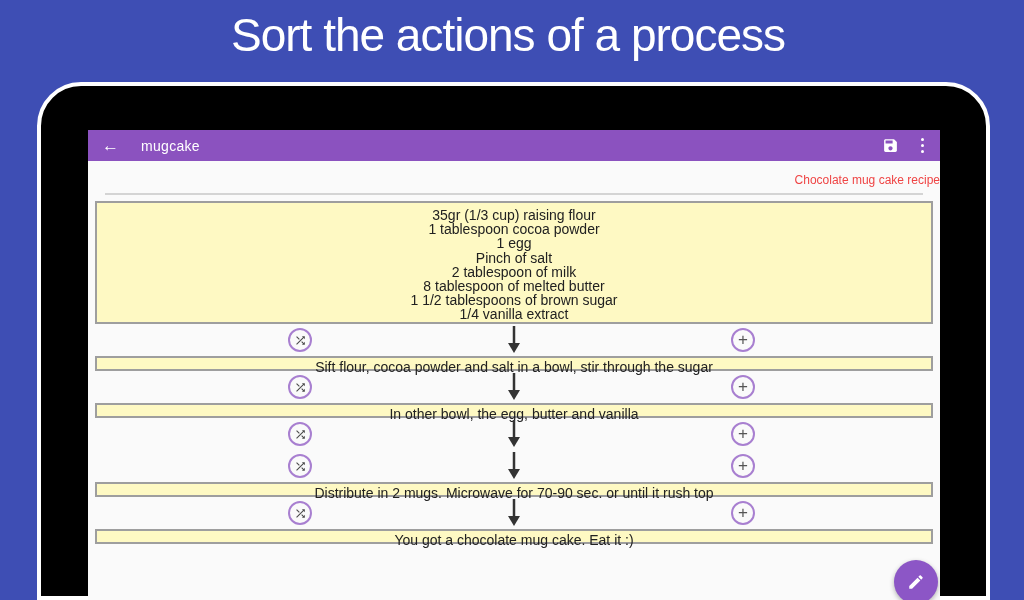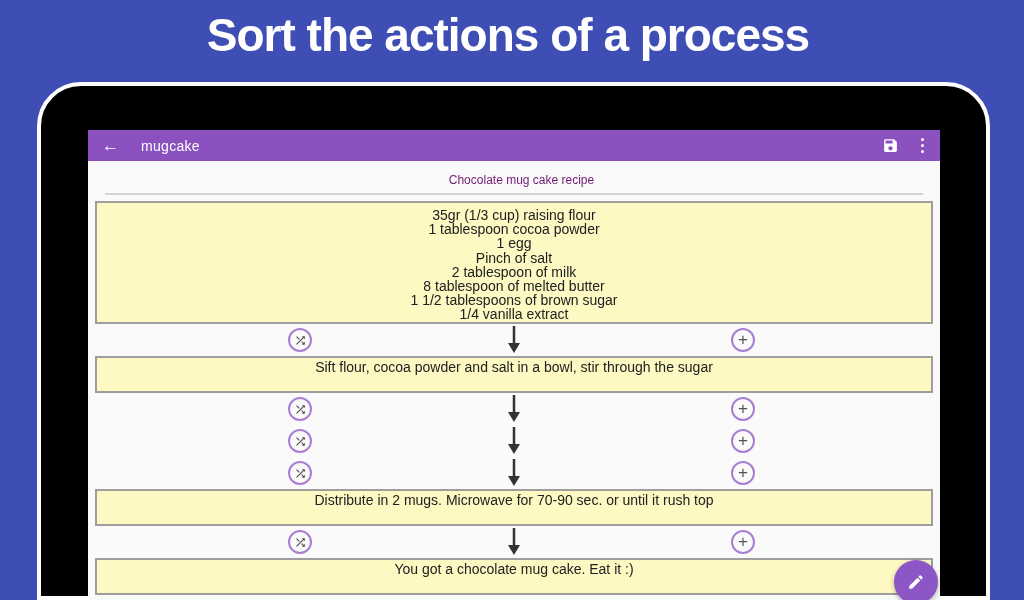--- a/index.html
+++ b/index.html
@@ -1,21 +1,21 @@
 <!DOCTYPE html>
 <html><head>
 <meta charset="utf-8">
 <style>
   * { margin:0; padding:0; box-sizing:border-box; }
   html,body { width:1024px; height:600px; overflow:hidden; }
   body { background:#3E4EB4; font-family:"Liberation Sans", sans-serif; position:relative; }
 
   .banner-title {
     position:absolute; top:8px; left:0; width:1016px;
-    text-align:center; color:#ffffff; font-size:46px; font-weight:bold;
+    text-align:center; color:#ffffff; font-size:46px; font-weight:normal;
     letter-spacing:-1px;
   }
 
   .tablet {
     position:absolute; left:37px; top:82px; width:953px; height:518px;
     background:#000; border:4px solid #ffffff;
     border-radius:44px 44px 0 0;
   }
 
   .screen {
@@ -28,37 +28,37 @@
     display:flex; align-items:center; color:#fff;
   }
   .back-icon { margin-left:14px; font-size:17px; line-height:1; cursor:default; }
   .app-title { margin-left:22px; font-size:14px; font-weight:normal; letter-spacing:0.3px; }
   .bar-actions { position:absolute; right:10px; top:0; height:31px; display:flex; align-items:center; gap:16px; }
   .bar-actions svg { display:block; }
   .dots { display:flex; flex-direction:column; gap:2.5px; padding:0 6px; }
   .dots i { width:3.5px; height:3.5px; border-radius:50%; background:#fff; display:block; }
 
   .recipe-title {
-    margin-top:12px; text-align:center; font-size:12px; color:#701a75;
+    margin-top:12px; text-align:right; font-size:12px; color:#ef4444;
     height:14px;
     margin-left:15px;
   }
   .recipe-divider {
     margin:6px 17px 0 17px; height:2px; background:#D4D4D4;
   }
 
   .content { padding:0 7px; }
 
   .gbox {
     background:#fef9c3; border:2px solid #9E9E9E;
     text-align:center; color:#212121; font-size:14px;
   }
   .ingredients-box { margin-top:6px; height:123px; padding-top:5px; }
   .ingredients-box div { line-height:14.2px; }
-  .step-box { height:37px; line-height:18px; }
+  .step-box { height:15px; line-height:18px; }
 
   .connector { position:relative; height:32px; }
   .icon-circle {
     position:absolute; top:4px; width:24px; height:24px;
     border:2px solid #A87FD0; border-radius:50%;
     display:flex; align-items:center; justify-content:center;
     color:#4A4A4A; background:transparent;
   }
   .swap-circle { left:193px; }
   .add-circle  { left:636px; }
@@ -137,20 +137,21 @@
       </span>
       <svg class="down-arrow" width="16" height="27" viewBox="0 0 16 27">
           <line x1="8" y1="0" x2="8" y2="18" stroke="#333" stroke-width="2.5"></line>
           <polygon points="2,17 14,17 8,27" fill="#333"></polygon>
         </svg>
       <span class="icon-circle add-circle">
           <span>+</span>
         </span>
     </div>
 
+    <div class="gbox step-box">In other bowl, the egg, butter and vanilla</div>
 
     <div class="connector">
       <span class="icon-circle swap-circle">
         <svg width="13" height="13" viewBox="0 0 24 24">
             <path fill="#4A4A4A" d="M10.59 9.17L5.41 4 4 5.41l5.17 5.17 1.42-1.41zM14.5 4l2.04 2.04L4 18.59 5.41 20 17.96 7.46 20 9.5V4h-5.5zm.33 9.41l-1.41 1.41 3.13 3.13L14.5 20H20v-5.5l-2.04 2.04-3.13-3.13z"></path>
           </svg>
       </span>
       <svg class="down-arrow" width="16" height="27" viewBox="0 0 16 27">
           <line x1="8" y1="0" x2="8" y2="18" stroke="#333" stroke-width="2.5"></line>
           <polygon points="2,17 14,17 8,27" fill="#333"></polygon>

